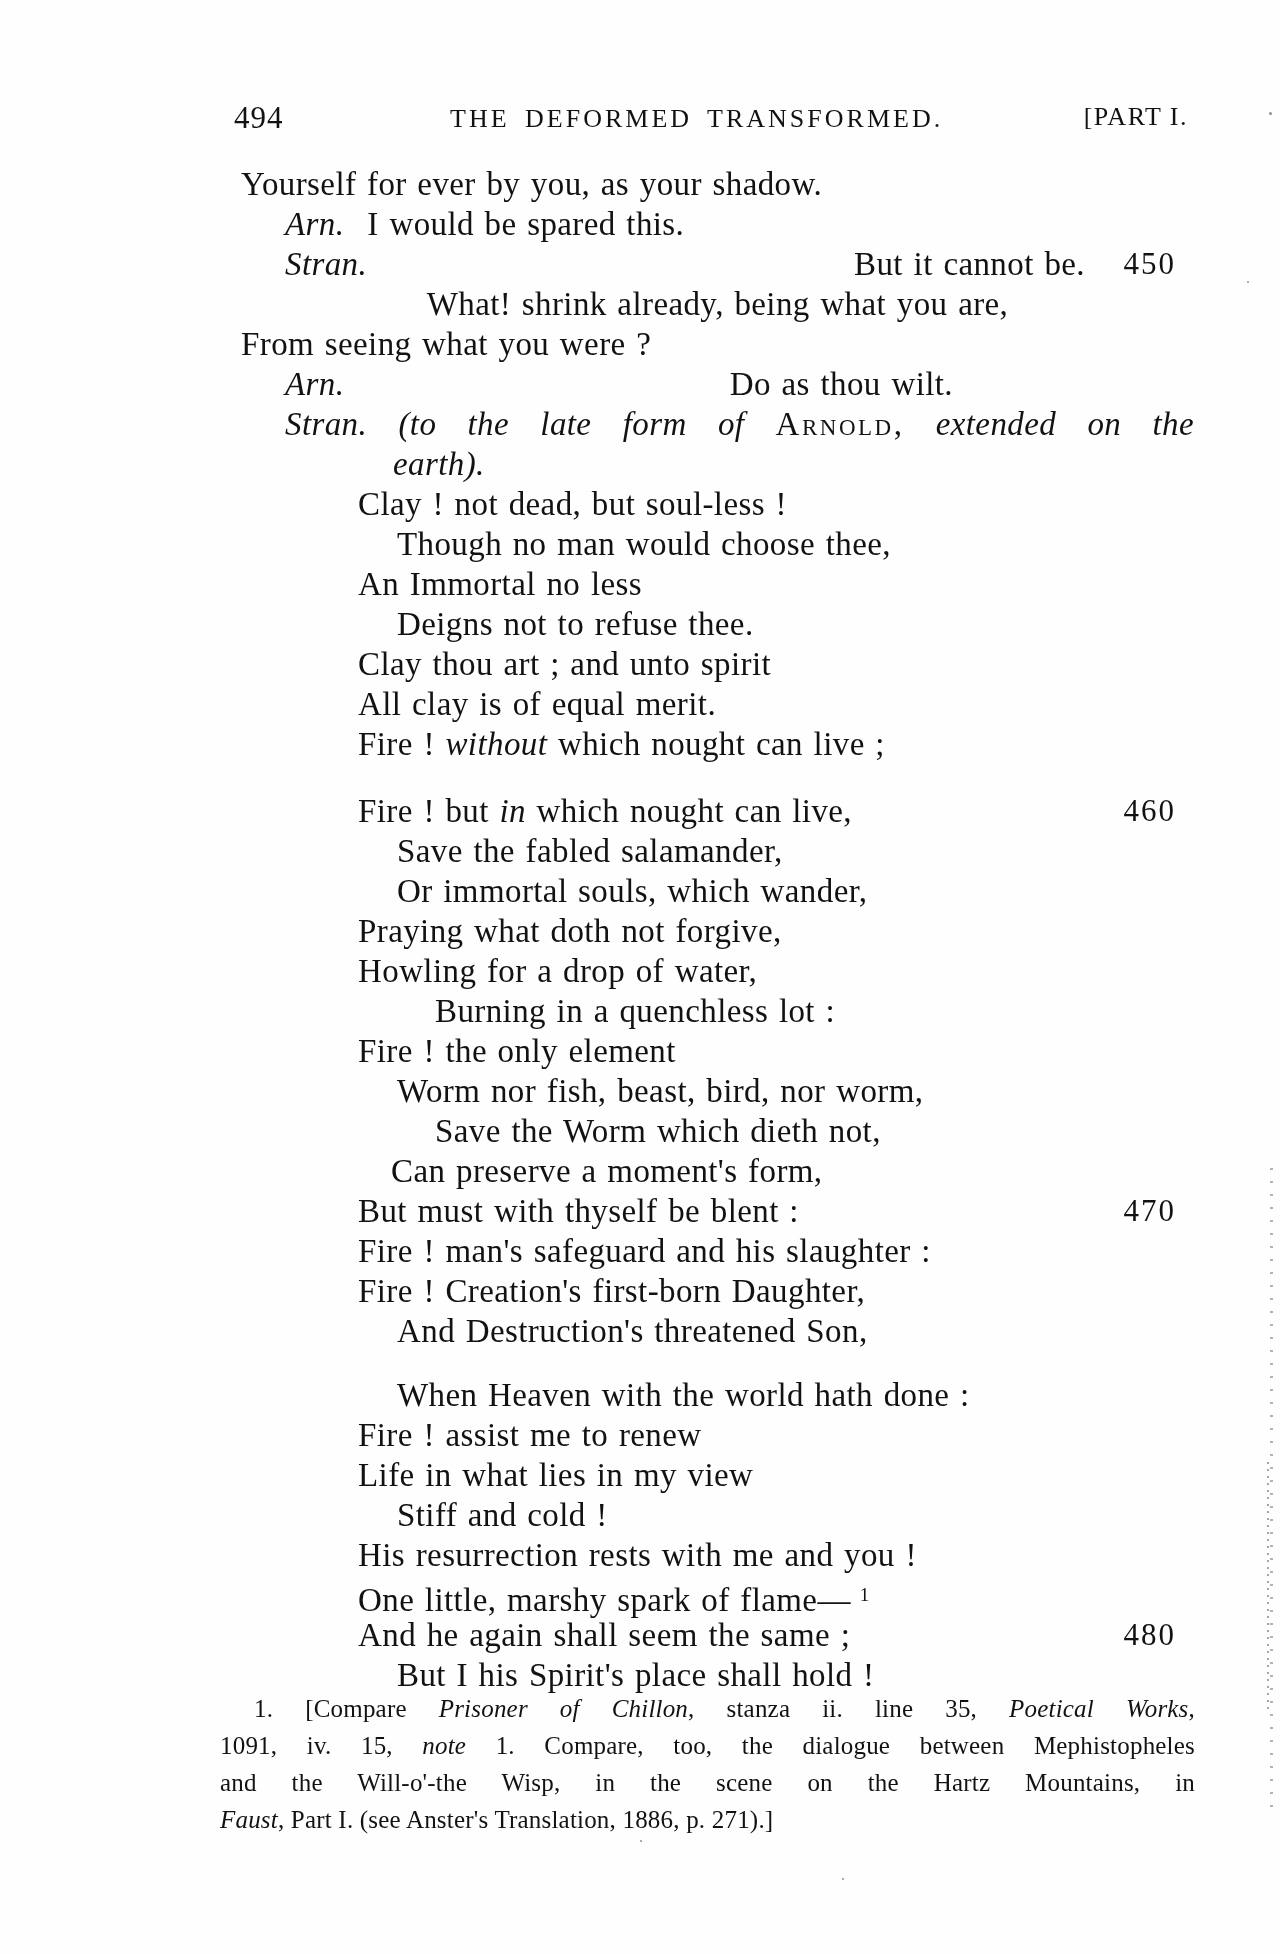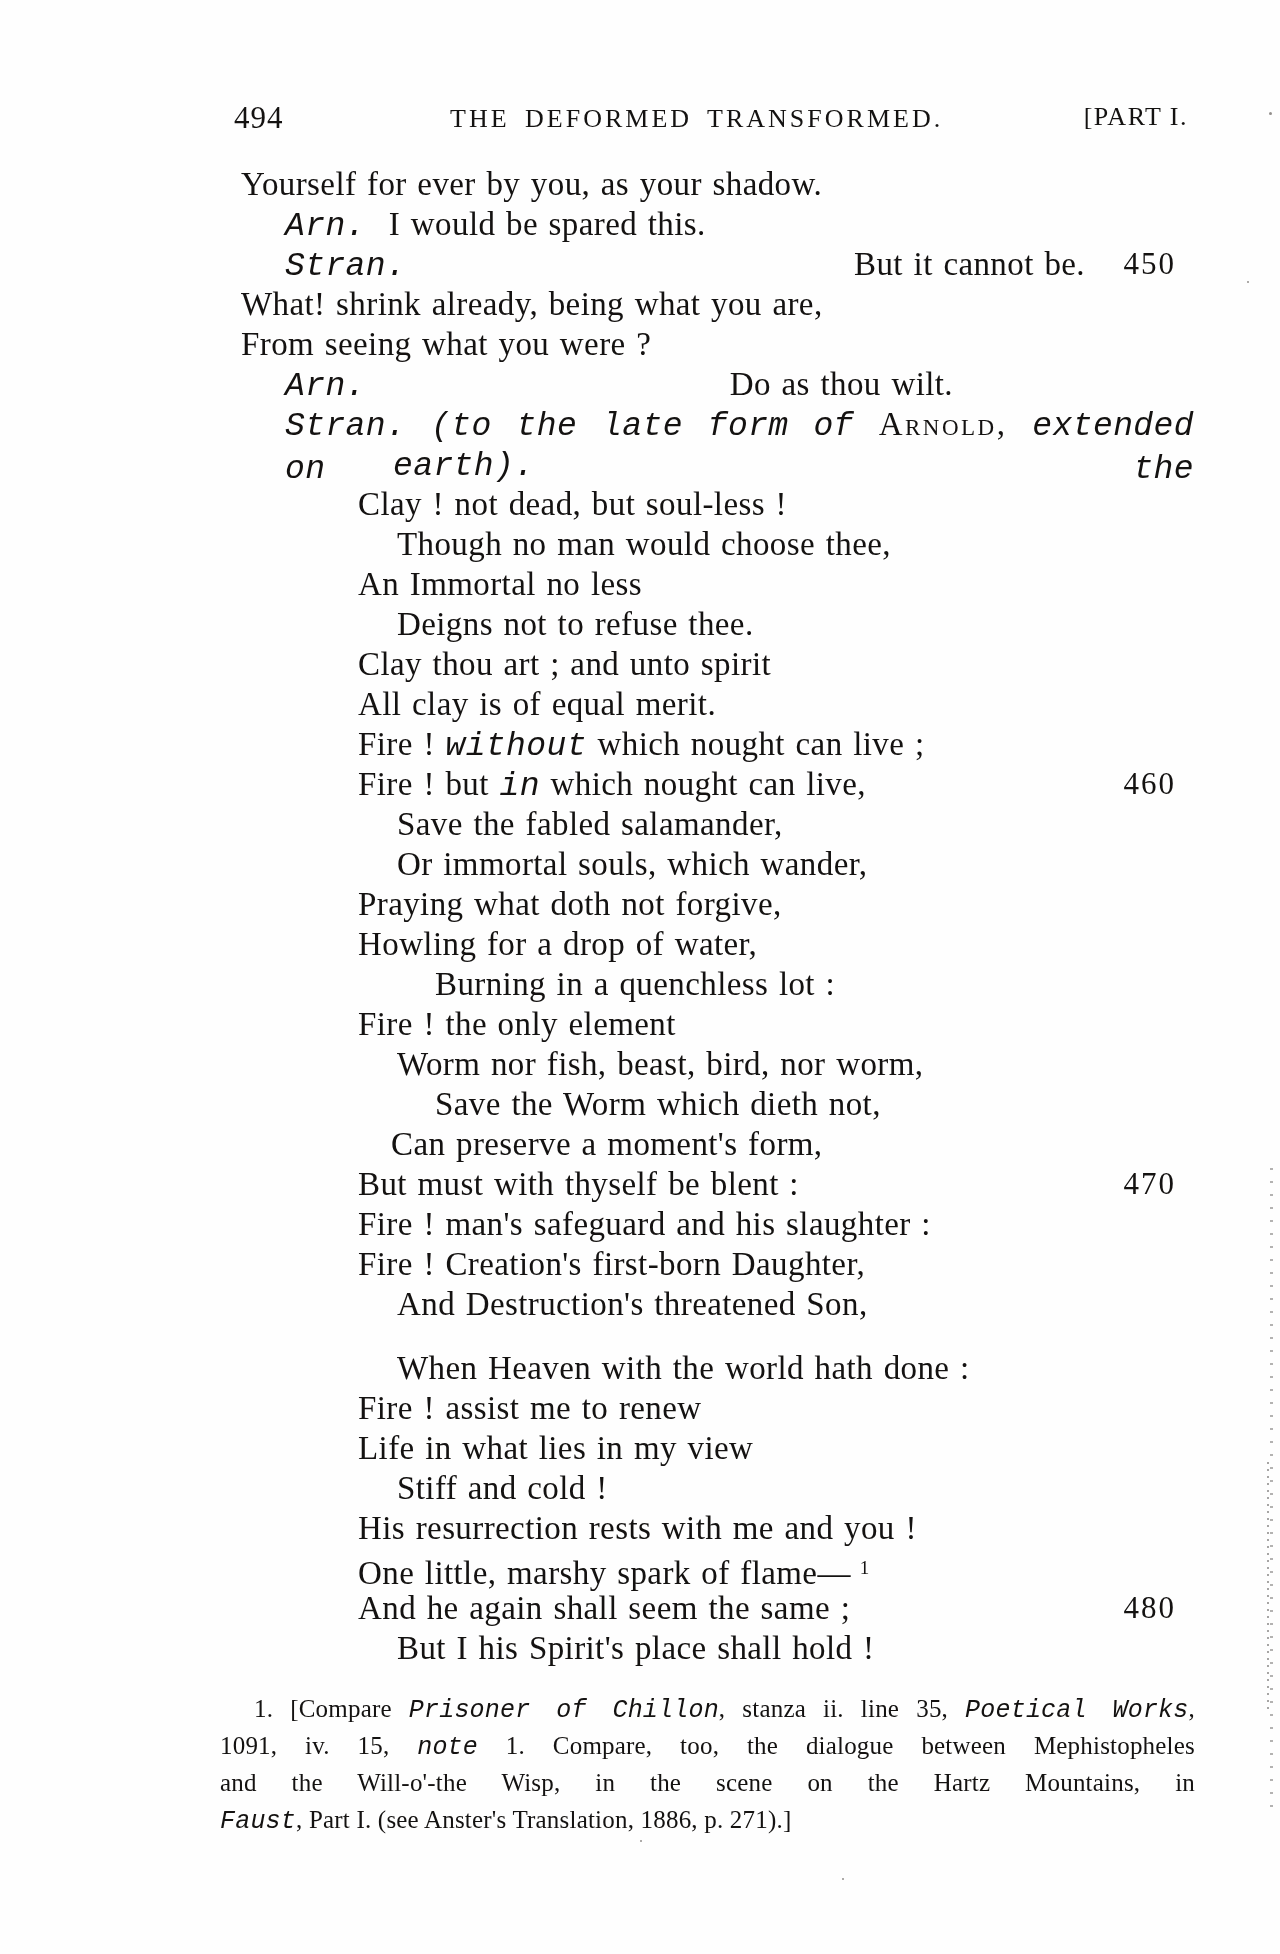--- a/index.html
+++ b/index.html
@@ -20,21 +20,21 @@
     position:absolute;left:241px;top:164px;width:953px;
     font-size:33px;line-height:40px;
     letter-spacing:0.4px;word-spacing:2px;
   }
   .poem-line{position:relative;height:40px;white-space:nowrap;}
   .poem-line.justified{
     white-space:normal;
     text-align:justify;
     text-align-last:justify;
   }
-  .s-i{font-style:italic;font-family:Liberation Mono, monospace;}
+  .s-i{font-style:italic;}
   .s-sc{font-style:normal;font-variant:small-caps;letter-spacing:2.5px;}
   .s-g{margin-left:23px;}
   .s-sup{font-size:19px;vertical-align:10px;margin-left:9px;letter-spacing:0;}
   .dialogue{position:absolute;top:0;}
   .lineno{position:absolute;top:0;right:18px;font-size:31px;letter-spacing:2px;}
   
   .footnote{
     position:absolute;left:220px;top:1690px;width:975px;
     font-size:25px;line-height:37px;letter-spacing:0.2px;
   }
@@ -65,33 +65,33 @@
 <div class="page">
 
   <div class="pageno">494</div>
   <div class="running-title">THE DEFORMED TRANSFORMED.</div>
   <div class="part-label">[PART I.</div>
 
   <div class="poem" id="poem">
       <div class="poem-line" style="padding-left: 0px;"><span>Yourself for ever by you, as your shadow.</span></div>
       <div class="poem-line" style="padding-left: 44px;"><span class="s-i">Arn.</span><span class="s-g">I would be spared this.</span></div>
       <div class="poem-line" style="padding-left: 44px;"><span class="s-i">Stran.</span><span class="dialogue" style="right: 109px;">But it cannot be.</span><span class="lineno">450</span></div>
-      <div class="poem-line" style="padding-left: 0px;"><span>What! shrink already, being what you are,</span></div>
+      <div class="poem-line" style="padding-left: 0px; text-align: center;"><span>What! shrink already, being what you are,</span></div>
       <div class="poem-line" style="padding-left: 0px;"><span>From seeing what you were ?</span></div>
       <div class="poem-line" style="padding-left: 44px;"><span class="s-i">Arn.</span><span class="dialogue" style="right: 241px;">Do as thou wilt.</span></div>
       <div class="poem-line justified" style="padding-left: 44px;"><span class="s-i">Stran.</span><span class="s-i"> (to the late form of </span><span class="s-sc">Arnold,</span><span class="s-i"> extended on the</span></div>
       <div class="poem-line" style="padding-left: 152px;"><span class="s-i">earth).</span></div>
       <div class="poem-line" style="padding-left: 117px;"><span>Clay ! not dead, but soul-less !</span></div>
       <div class="poem-line" style="padding-left: 156px;"><span>Though no man would choose thee,</span></div>
       <div class="poem-line" style="padding-left: 117px;"><span>An Immortal no less</span></div>
       <div class="poem-line" style="padding-left: 156px;"><span>Deigns not to refuse thee.</span></div>
       <div class="poem-line" style="padding-left: 117px;"><span>Clay thou art ; and unto spirit</span></div>
       <div class="poem-line" style="padding-left: 117px;"><span>All clay is of equal merit.</span></div>
       <div class="poem-line" style="padding-left: 117px;"><span>Fire ! </span><span class="s-i">without</span><span> which nought can live ;</span></div>
-      <div class="poem-line" style="padding-left: 117px;"><span>Fire ! but </span><span class="s-i">in</span><span> which nought can live,</span><span class="lineno">460</span></div>
+      <div class="poem-line" style="padding-left: 117px; margin-top: 27px;"><span>Fire ! but </span><span class="s-i">in</span><span> which nought can live,</span><span class="lineno">460</span></div>
       <div class="poem-line" style="padding-left: 156px;"><span>Save the fabled salamander,</span></div>
       <div class="poem-line" style="padding-left: 156px;"><span>Or immortal souls, which wander,</span></div>
       <div class="poem-line" style="padding-left: 117px;"><span>Praying what doth not forgive,</span></div>
       <div class="poem-line" style="padding-left: 117px;"><span>Howling for a drop of water,</span></div>
       <div class="poem-line" style="padding-left: 194px;"><span>Burning in a quenchless lot :</span></div>
       <div class="poem-line" style="padding-left: 117px;"><span>Fire ! the only element</span></div>
       <div class="poem-line" style="padding-left: 156px;"><span>Worm nor fish, beast, bird, nor worm,</span></div>
       <div class="poem-line" style="padding-left: 194px;"><span>Save the Worm which dieth not,</span></div>
       <div class="poem-line" style="padding-left: 150px;"><span>Can preserve a moment's form,</span></div>
       <div class="poem-line" style="padding-left: 117px;"><span>But must with thyself be blent :</span><span class="lineno">470</span></div>

